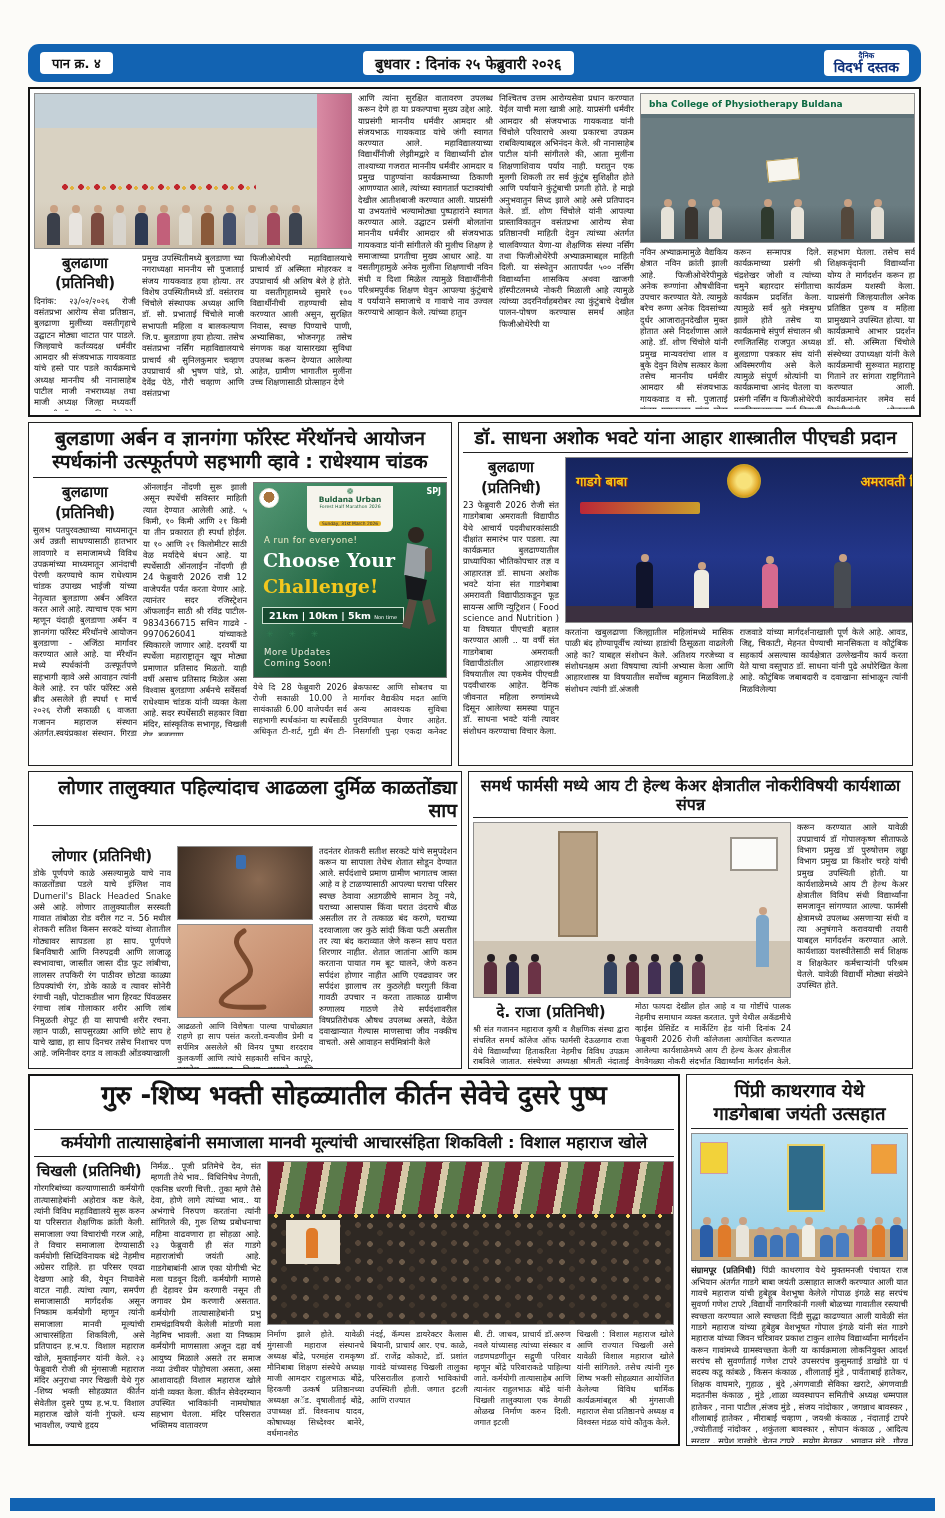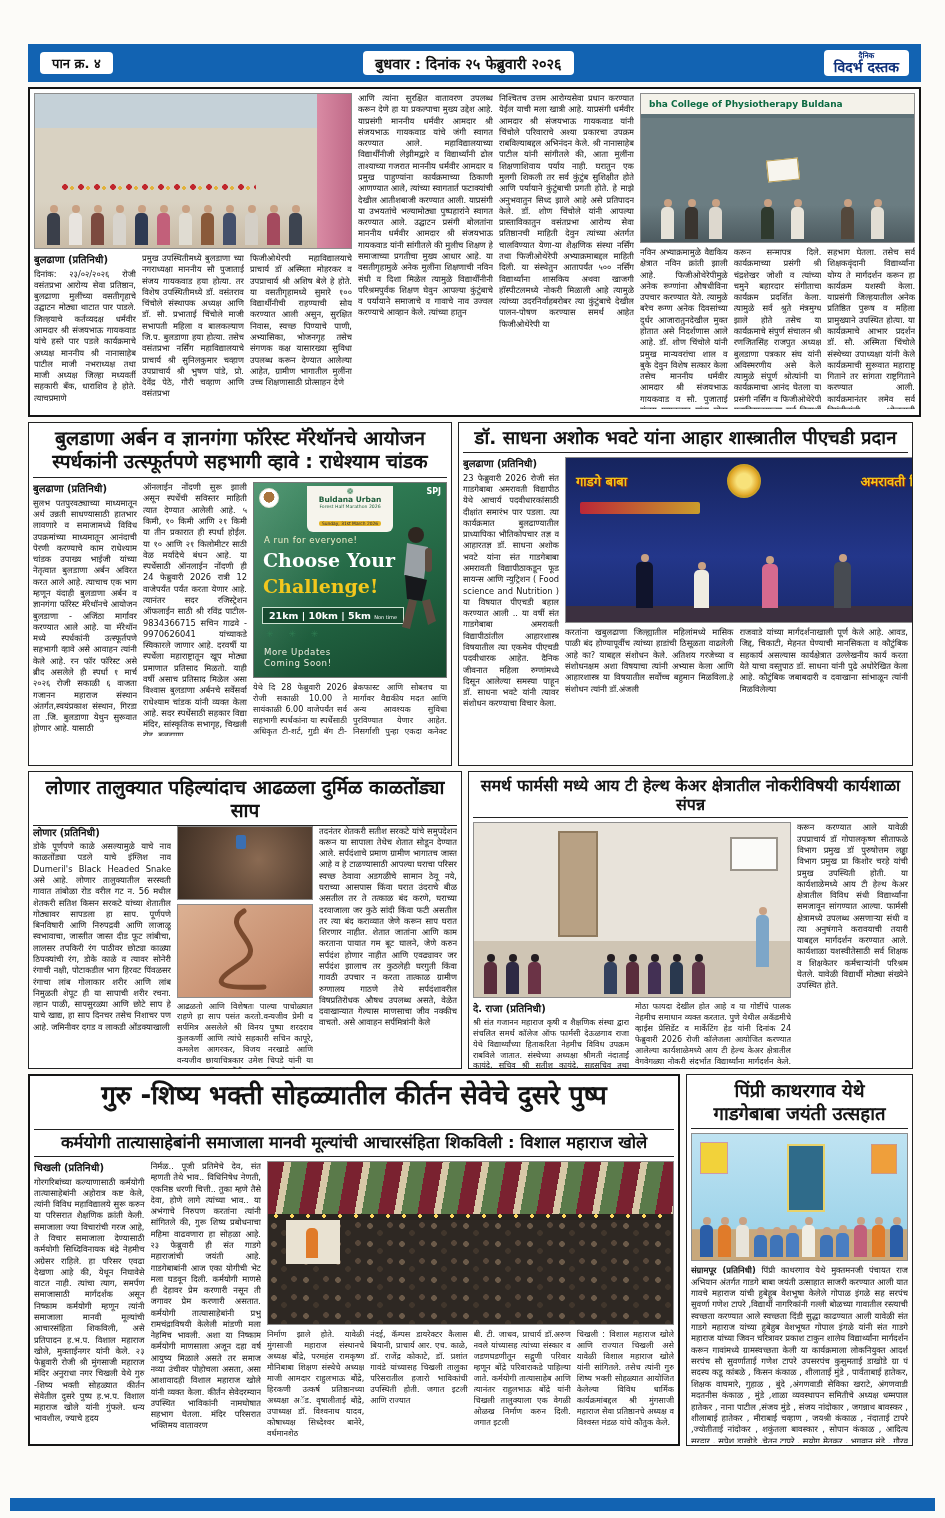--- a/index.html
+++ b/index.html
@@ -1,34 +1,34 @@
 <!DOCTYPE html>
 <html><head>
 <meta charset="utf-8">
 <style>
   html,body{margin:0;padding:0;background:#e8e6e0;}
   .page{position:relative;width:945px;height:1518px;background:#fcfbf8;font-family:"DejaVu Sans",sans-serif;overflow:hidden;margin:0 auto;color:#141414;}
   .content{position:absolute;left:28px;top:44px;width:893px;}
   
-  .topbar{height:38px;background:#1263b2;border-radius:0;display:flex;align-items:center;justify-content:space-between;padding:0 12px;box-sizing:border-box;}
+  .topbar{height:38px;background:#1263b2;border-radius:11px;display:flex;align-items:center;justify-content:space-between;padding:0 12px;box-sizing:border-box;}
   .chip{background:#fff;border-radius:4px;padding:2px 12px;color:#111;}
   .chip-page{font-weight:bold;font-size:13px;}
   .chip-date{font-weight:bold;font-size:14.5px;}
   .chip-mast{text-align:center;line-height:1.05;color:#0d2f7a;padding:2px 10px;}
   .mast-small{font-size:7.5px;font-weight:bold;}
   .mast-main{font-size:14px;font-weight:bold;}
   
   .main-headline{border:2px solid #151515;margin-top:6px;height:44px;display:flex;align-items:center;justify-content:center;font-size:27px;font-weight:bold;text-align:center;background:#fff;}
   
   .row{display:flex;gap:6px;margin-top:5px;}
   .sec{border:1px solid #222;background:#fff;box-sizing:border-box;padding:4px;overflow:hidden;}
   .h2{font-weight:bold;text-align:center;line-height:1.2;}
   .cols{display:flex;gap:6px;}
   .col{flex:1;font-size:8.3px;line-height:1.36;text-align:justify;overflow:hidden;}
-  .byline{font-weight:bold;font-size:10px;margin:0 0 2px;}
+  .byline{font-weight:bold;font-size:15px;text-align:center;margin:0 0 2px;}
   .ph{position:relative;overflow:hidden;border:1px solid #8d8d8d;box-sizing:border-box;}
   .pfig{position:absolute;bottom:3px;width:13px;height:32px;border-radius:5px 5px 0 0;}
   .pfig::before{content:"";position:absolute;top:-8px;left:50%;transform:translateX(-50%);width:8px;height:8px;border-radius:50%;background:#c9a183;}
   .pfig.darkhead::before{background:#241d22;}
   
   .a1{border:2px solid #151515;margin-top:5px;height:330px;padding:4px;box-sizing:border-box;background:#fff;display:flex;gap:6px;overflow:hidden;}
   .a1 .blk-l{width:318px;}
   .a1 .blk-m{width:276px;}
   .a1 .blk-r{width:275px;}
   .a1 .subcols{margin-top:4px;height:158px;}
@@ -70,21 +70,21 @@
   .phd-left{width:98px;}
   .phd-right{width:343px;}
   .ph-phd{width:396px;height:166px;background:linear-gradient(#16245e,#23368a 60%,#1a2a6e);text-align:center;}
   .ph-phd .bnr{position:absolute;top:6px;left:0;right:0;display:flex;justify-content:space-between;align-items:center;padding:0 10px;color:#f5c518;font-weight:bold;font-size:13px;text-shadow:1px 1px 0 #8a1d0e;}
   .ph-phd .sun{width:30px;height:30px;border-radius:50%;background:radial-gradient(#f8e27a 35%,#e0a械) ;background:radial-gradient(#f8e27a 35%,#dfa322 70%,#b77b12);border:2px solid #caa027;}
   .ph-phd .bnr2{position:absolute;top:44px;left:14px;width:120px;height:12px;background:linear-gradient(90deg,#d8262c,#e8b21f);border-radius:2px;opacity:.85;}
   .ph-phd .floor{position:absolute;bottom:0;left:0;right:0;height:16px;background:#3c3040;}
   .phd-cols{margin-top:4px;height:134px;}
   
   .sec-snake{width:434px;height:298px;}
-  .snk-h{font-size:19px;border-bottom:1px solid #222;padding-bottom:3px;margin-bottom:0;}
+  .snk-h{font-size:19px;border-bottom:1px solid #222;padding-bottom:3px;margin-bottom:20px;text-align:right;}
   .snk-body{display:flex;gap:6px;height:252px;}
   .snk-c1{width:148px;}
   .snk-mid{width:136px;}
   .snk-c3{width:130px;}
   .ph-snake1{width:136px;height:74px;background:radial-gradient(circle at 60% 45%,#8a6a52 0%,#5d4636 55%,#3e2f24);}
   .ph-snake1 .blue{position:absolute;left:58px;top:8px;width:10px;height:14px;background:#3a6fb2;border-radius:2px;}
   .ph-snake2{width:136px;height:94px;margin-top:4px;background:linear-gradient(140deg,#dcb193,#c78e6f 70%,#b37a5d);}
   .snk-cap{margin-top:3px;font-size:8.1px;line-height:1.34;text-align:justify;height:74px;overflow:hidden;}
   
   .sec-pharm{width:445px;height:298px;}

